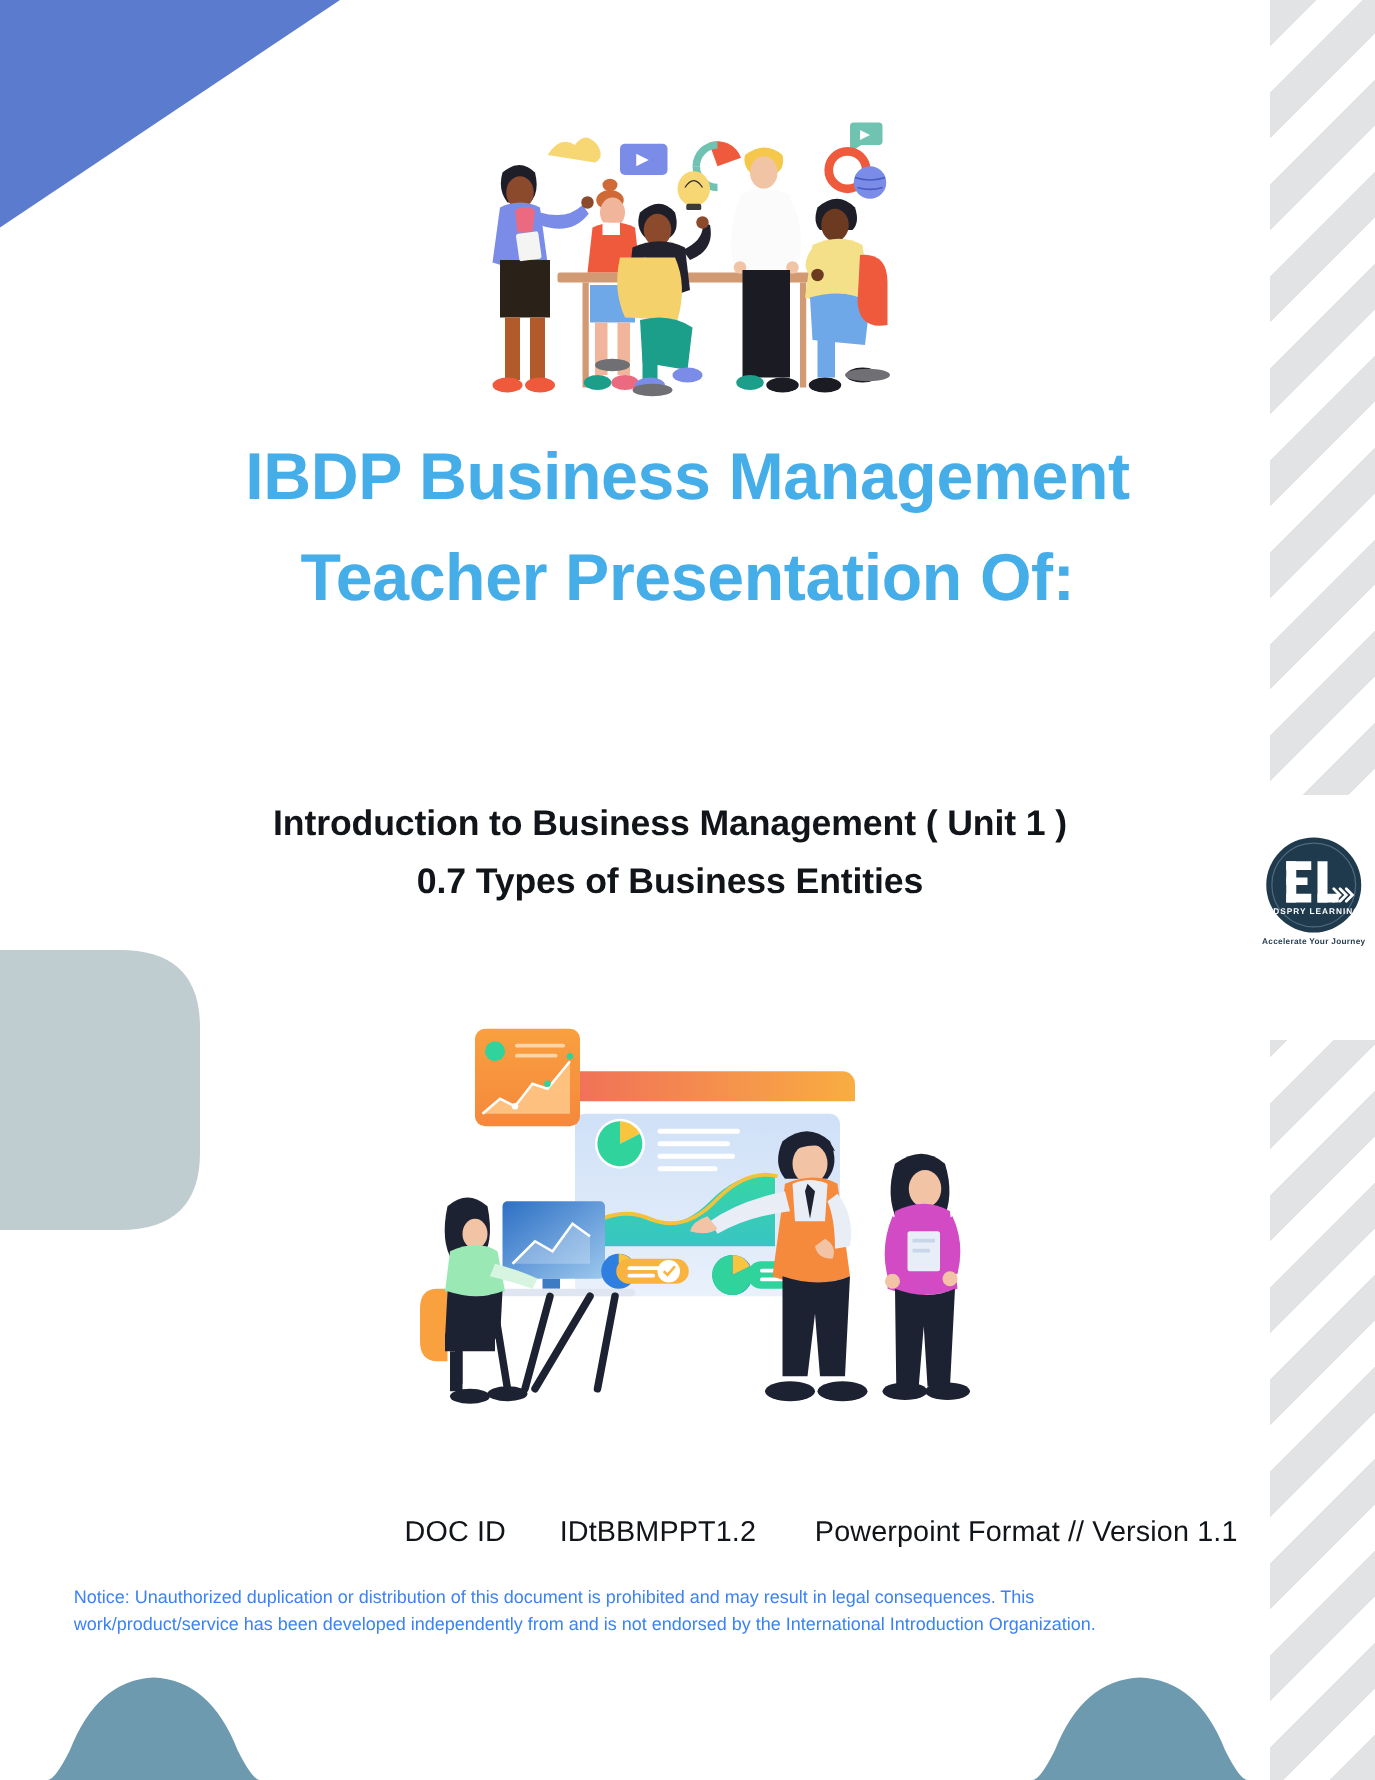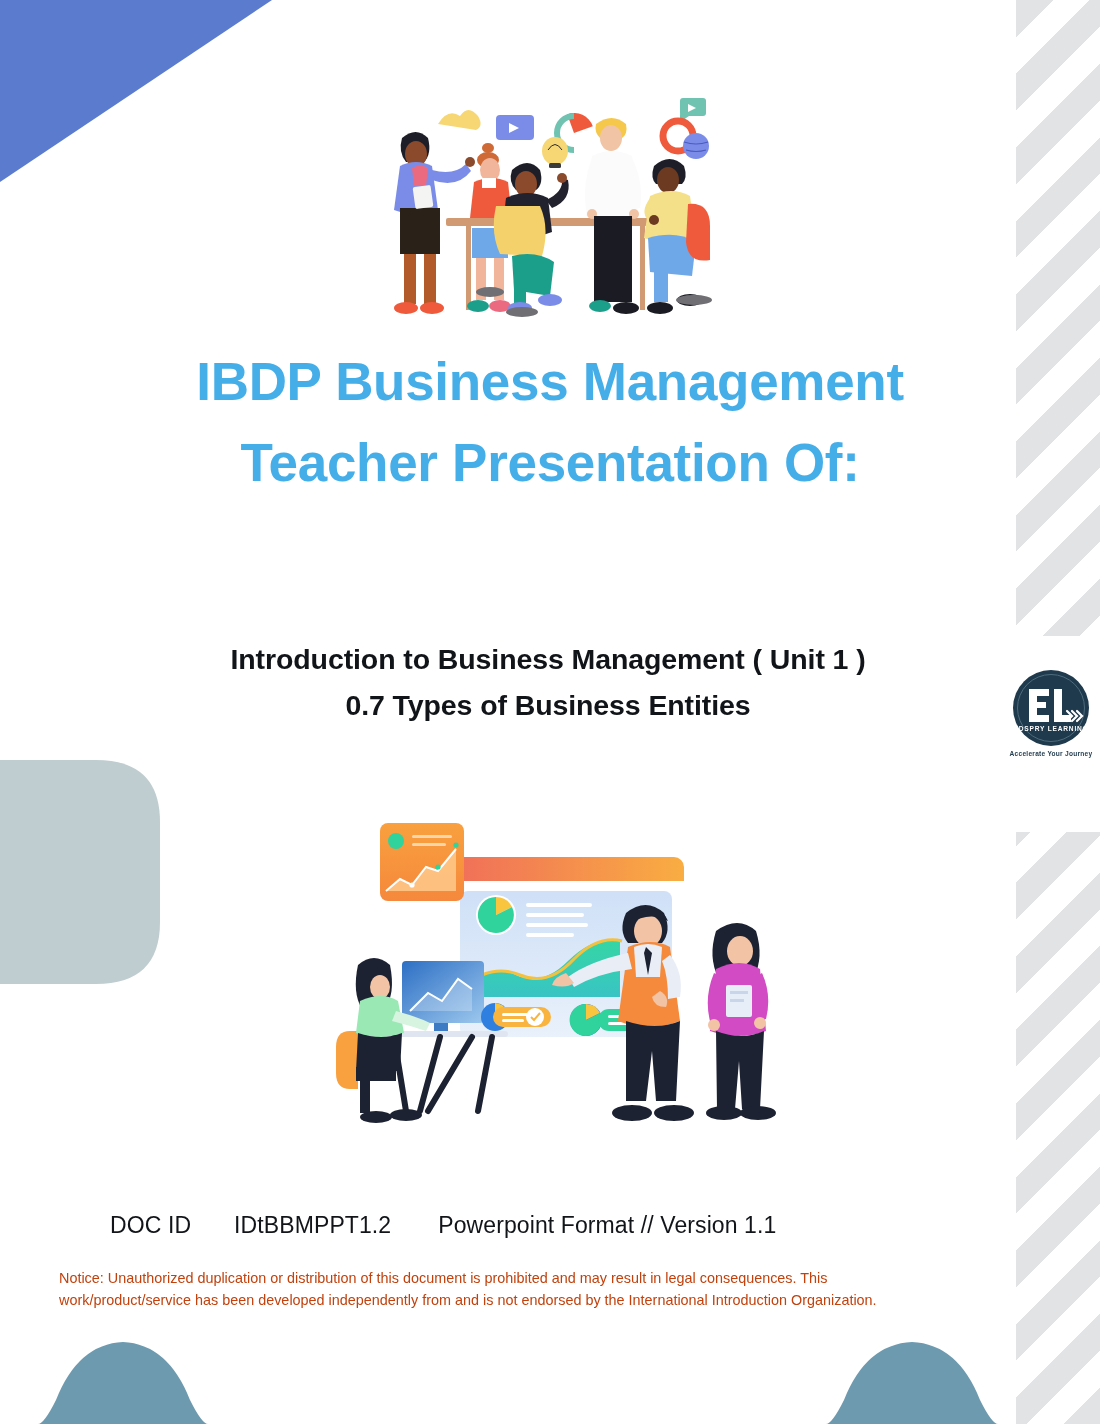--- a/index.html
+++ b/index.html
@@ -92,21 +92,21 @@
     text-align: center;
     color: #45aee9;
     font-size: 53px;
     font-weight: bold;
     line-height: 1.52;
     letter-spacing: -0.3px;
   }
 
   .subtitle-block {
     position: absolute;
-    left: 108px;
+    left: 96px;
     top: 636px;
     width: 880px;
     text-align: center;
     color: #111418;
     font-size: 28.5px;
     font-weight: bold;
     line-height: 1.62;
     letter-spacing: -0.1px;
   }
 
@@ -116,34 +116,34 @@
     top: 805px;
     width: 450px;
     height: 345px;
   }
 
   .doc-meta {
     position: absolute;
     left: 110px;
     top: 1212px;
     width: 880px;
-    text-align: left;
+    text-align: right;
     color: #111418;
     font-size: 23px;
     letter-spacing: 0.1px;
   }
   .doc-meta .gap1 { display: inline-block; width: 30px; }
   .doc-meta .gap2 { display: inline-block; width: 34px; }
 
   .notice {
     position: absolute;
     left: 59px;
     top: 1268px;
     width: 930px;
-    color: #c2410c;
+    color: #3b82f6;
     font-size: 14.4px;
     line-height: 1.52;
     text-align: left;
   }
   .notice .sup {
     font-size: 9px;
     vertical-align: super;
   }
   .notice .spacer { display: inline-block; width: 9px; }
 

